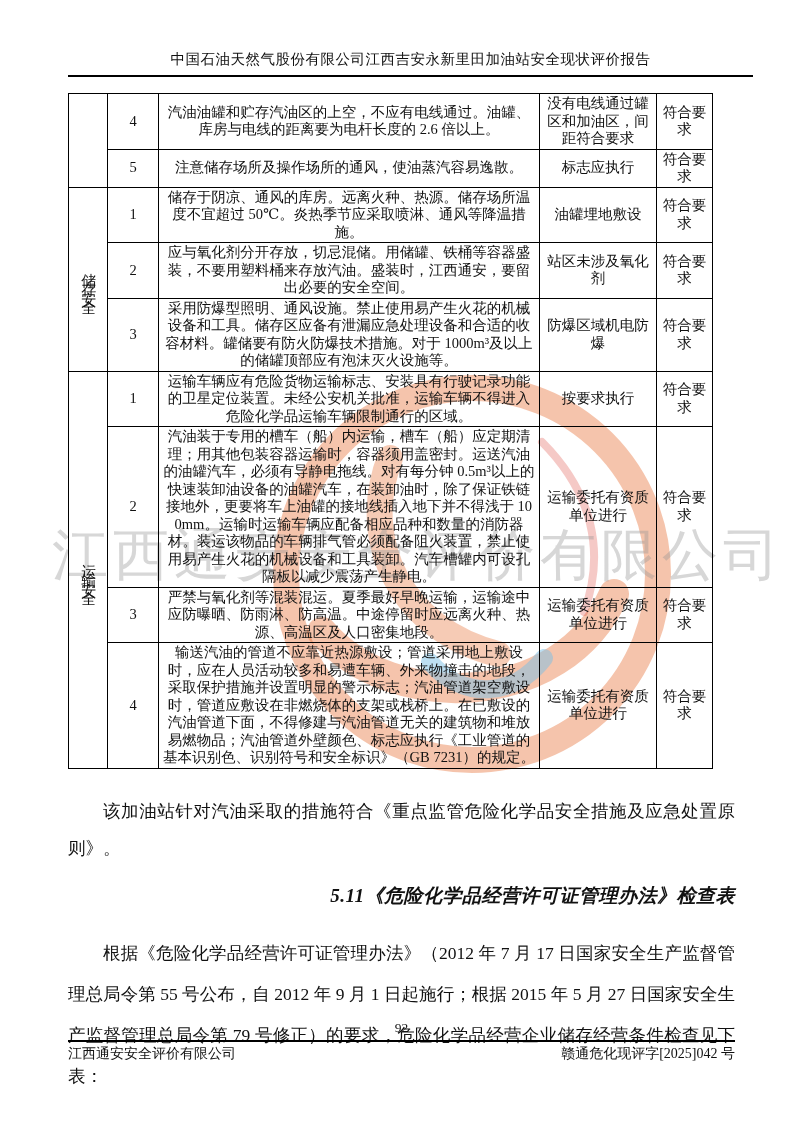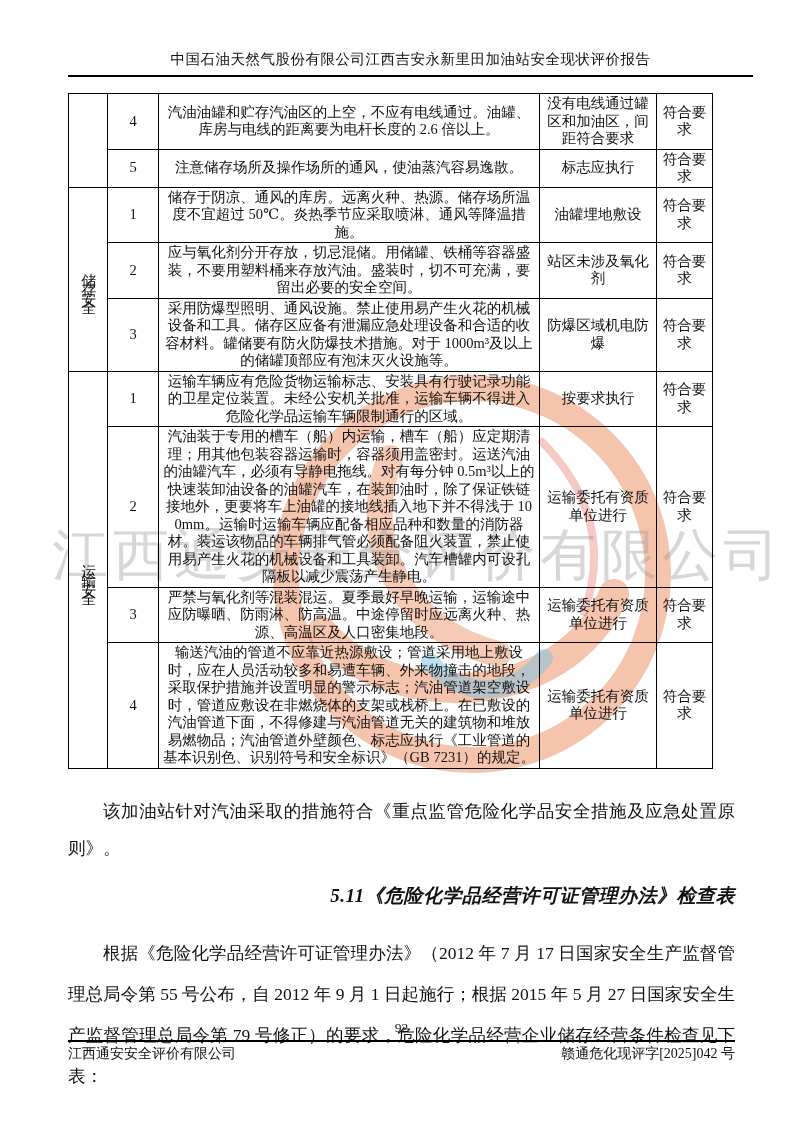--- a/index.html
+++ b/index.html
@@ -98,21 +98,21 @@
           </tr>
           <tr>
             <td class="cat-cell" rowspan="3">储存安全</td>
             <td class="num-cell">1</td>
             <td class="content-cell">储存于阴凉、通风的库房。远离火种、热源。储存场所温度不宜超过 50℃。炎热季节应采取喷淋、通风等降温措施。</td>
             <td class="status-cell">油罐埋地敷设</td>
             <td class="concl-cell">符合要求</td>
           </tr>
           <tr>
             <td class="num-cell">2</td>
-            <td class="content-cell">应与氧化剂分开存放，切忌混储。用储罐、铁桶等容器盛装，不要用塑料桶来存放汽油。盛装时，切不可充满，要留出必要的安全空间。</td>
+            <td class="content-cell">应与氧化剂分开存放，切忌混储。用储罐、铁桶等容器盛装，不要用塑料桶来存放汽油。盛装时，江西通安，要留出必要的安全空间。</td>
             <td class="status-cell">站区未涉及氧化剂</td>
             <td class="concl-cell">符合要求</td>
           </tr>
           <tr>
             <td class="num-cell">3</td>
             <td class="content-cell">采用防爆型照明、通风设施。禁止使用易产生火花的机械设备和工具。储存区应备有泄漏应急处理设备和合适的收容材料。罐储要有防火防爆技术措施。对于 1000m³及以上的储罐顶部应有泡沫灭火设施等。</td>
             <td class="status-cell">防爆区域机电防爆</td>
             <td class="concl-cell">符合要求</td>
           </tr>
           <tr>

